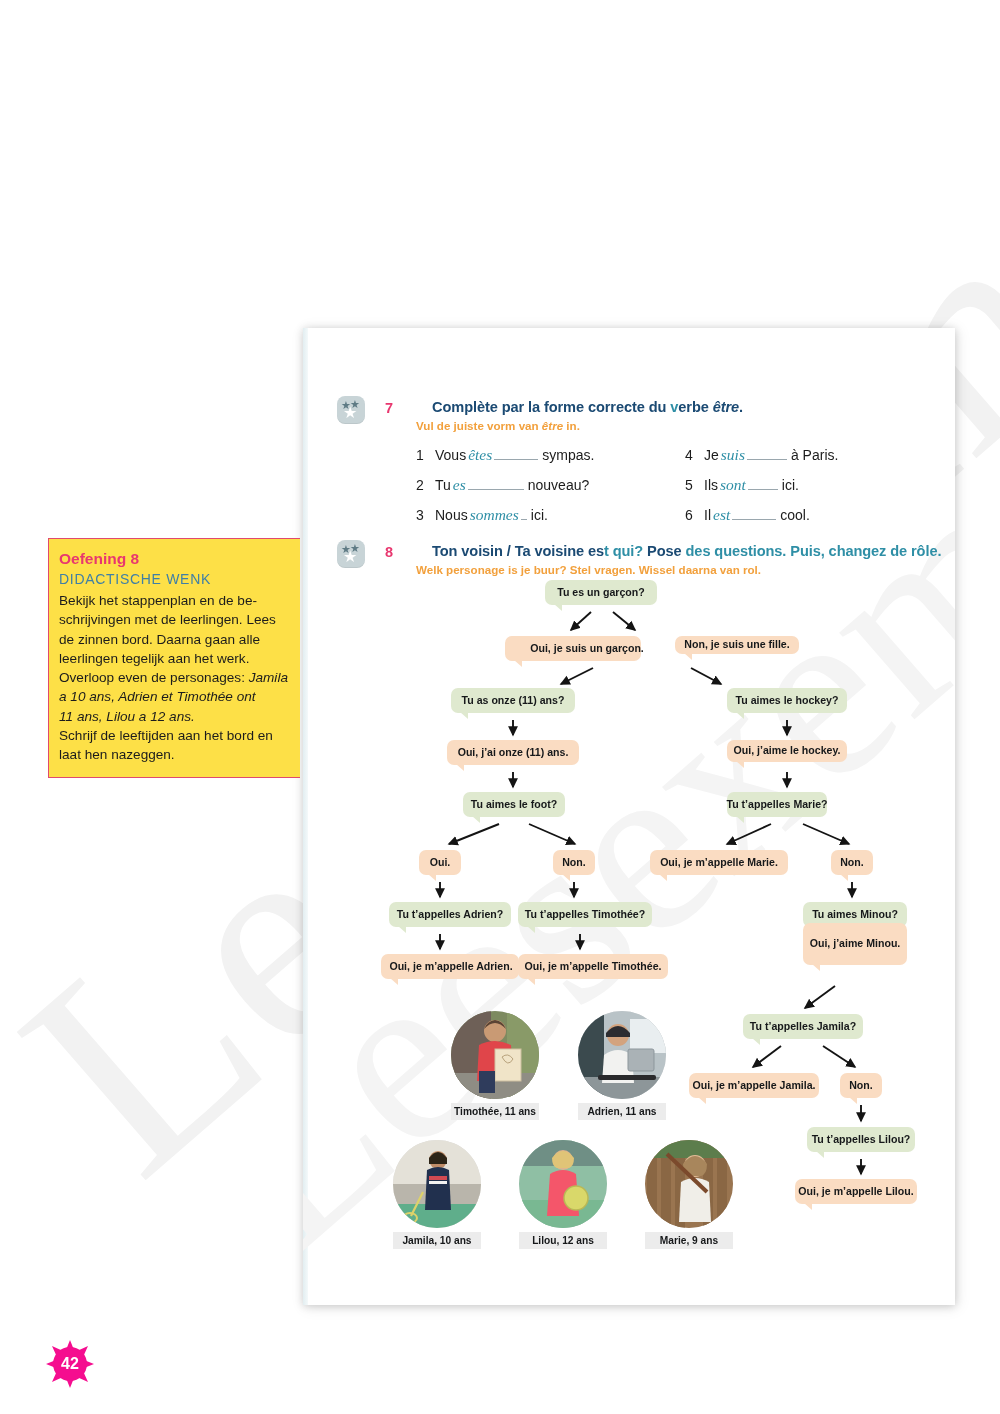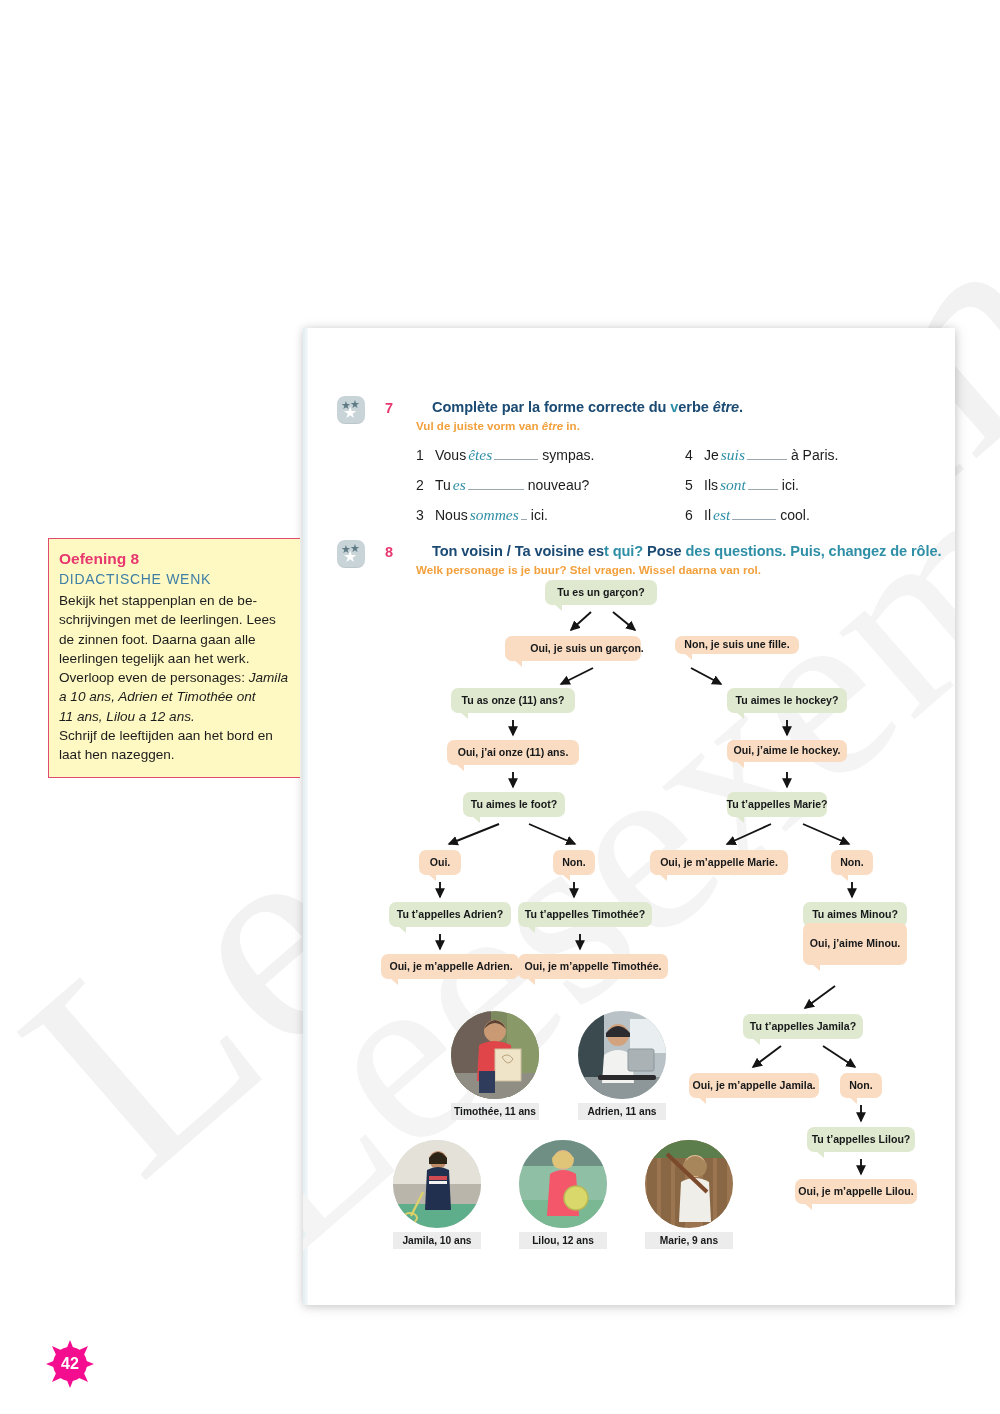--- a/index.html
+++ b/index.html
@@ -29,21 +29,21 @@
   }
 
   
   .note {
     position: absolute;
     left: 48px; top: 538px;
     width: 252px;
     border: 1px solid #e04a6e;
     border-right: none;
     padding: 10px 10px 12px 10px;
-    background: #fef9c3;
+    background: #fde047;
     z-index: 5;
   }
   .note-title {
     color: #e8376f;
     font-weight: bold;
     font-size: 15.5px;
     line-height: 20px;
     margin-bottom: 2px;
   }
   .note-sub {
@@ -203,21 +203,21 @@
 <div id="root">
 
   <div class="watermark">Leesexemplaar</div>
 
   <div class="note">
     <div class="note-title">Oefening 8</div>
     <div class="note-sub">DIDACTISCHE WENK</div>
     <div class="note-body">
       <span>Bekijk het stappenplan en de be-</span><br>
       <span>schrijvingen met de leerlingen. Lees</span><br>
-      <span>de zinnen foot. Daarna gaan alle</span><br>
+      <span>de zinnen bord. Daarna gaan alle</span><br>
       <span>leerlingen tegelijk aan het werk.</span><br>
       <span>Overloop even de personages: </span><em>Jamila</em><br>
       <em>a 10 ans, Adrien et Timothée ont</em><br>
       <em>11 ans, Lilou a 12 ans.</em><br>
       <span>Schrijf de leeftijden aan het bord en</span><br>
       <span>laat hen nazeggen.</span>
     </div>
   </div>
 
   <div class="page">

